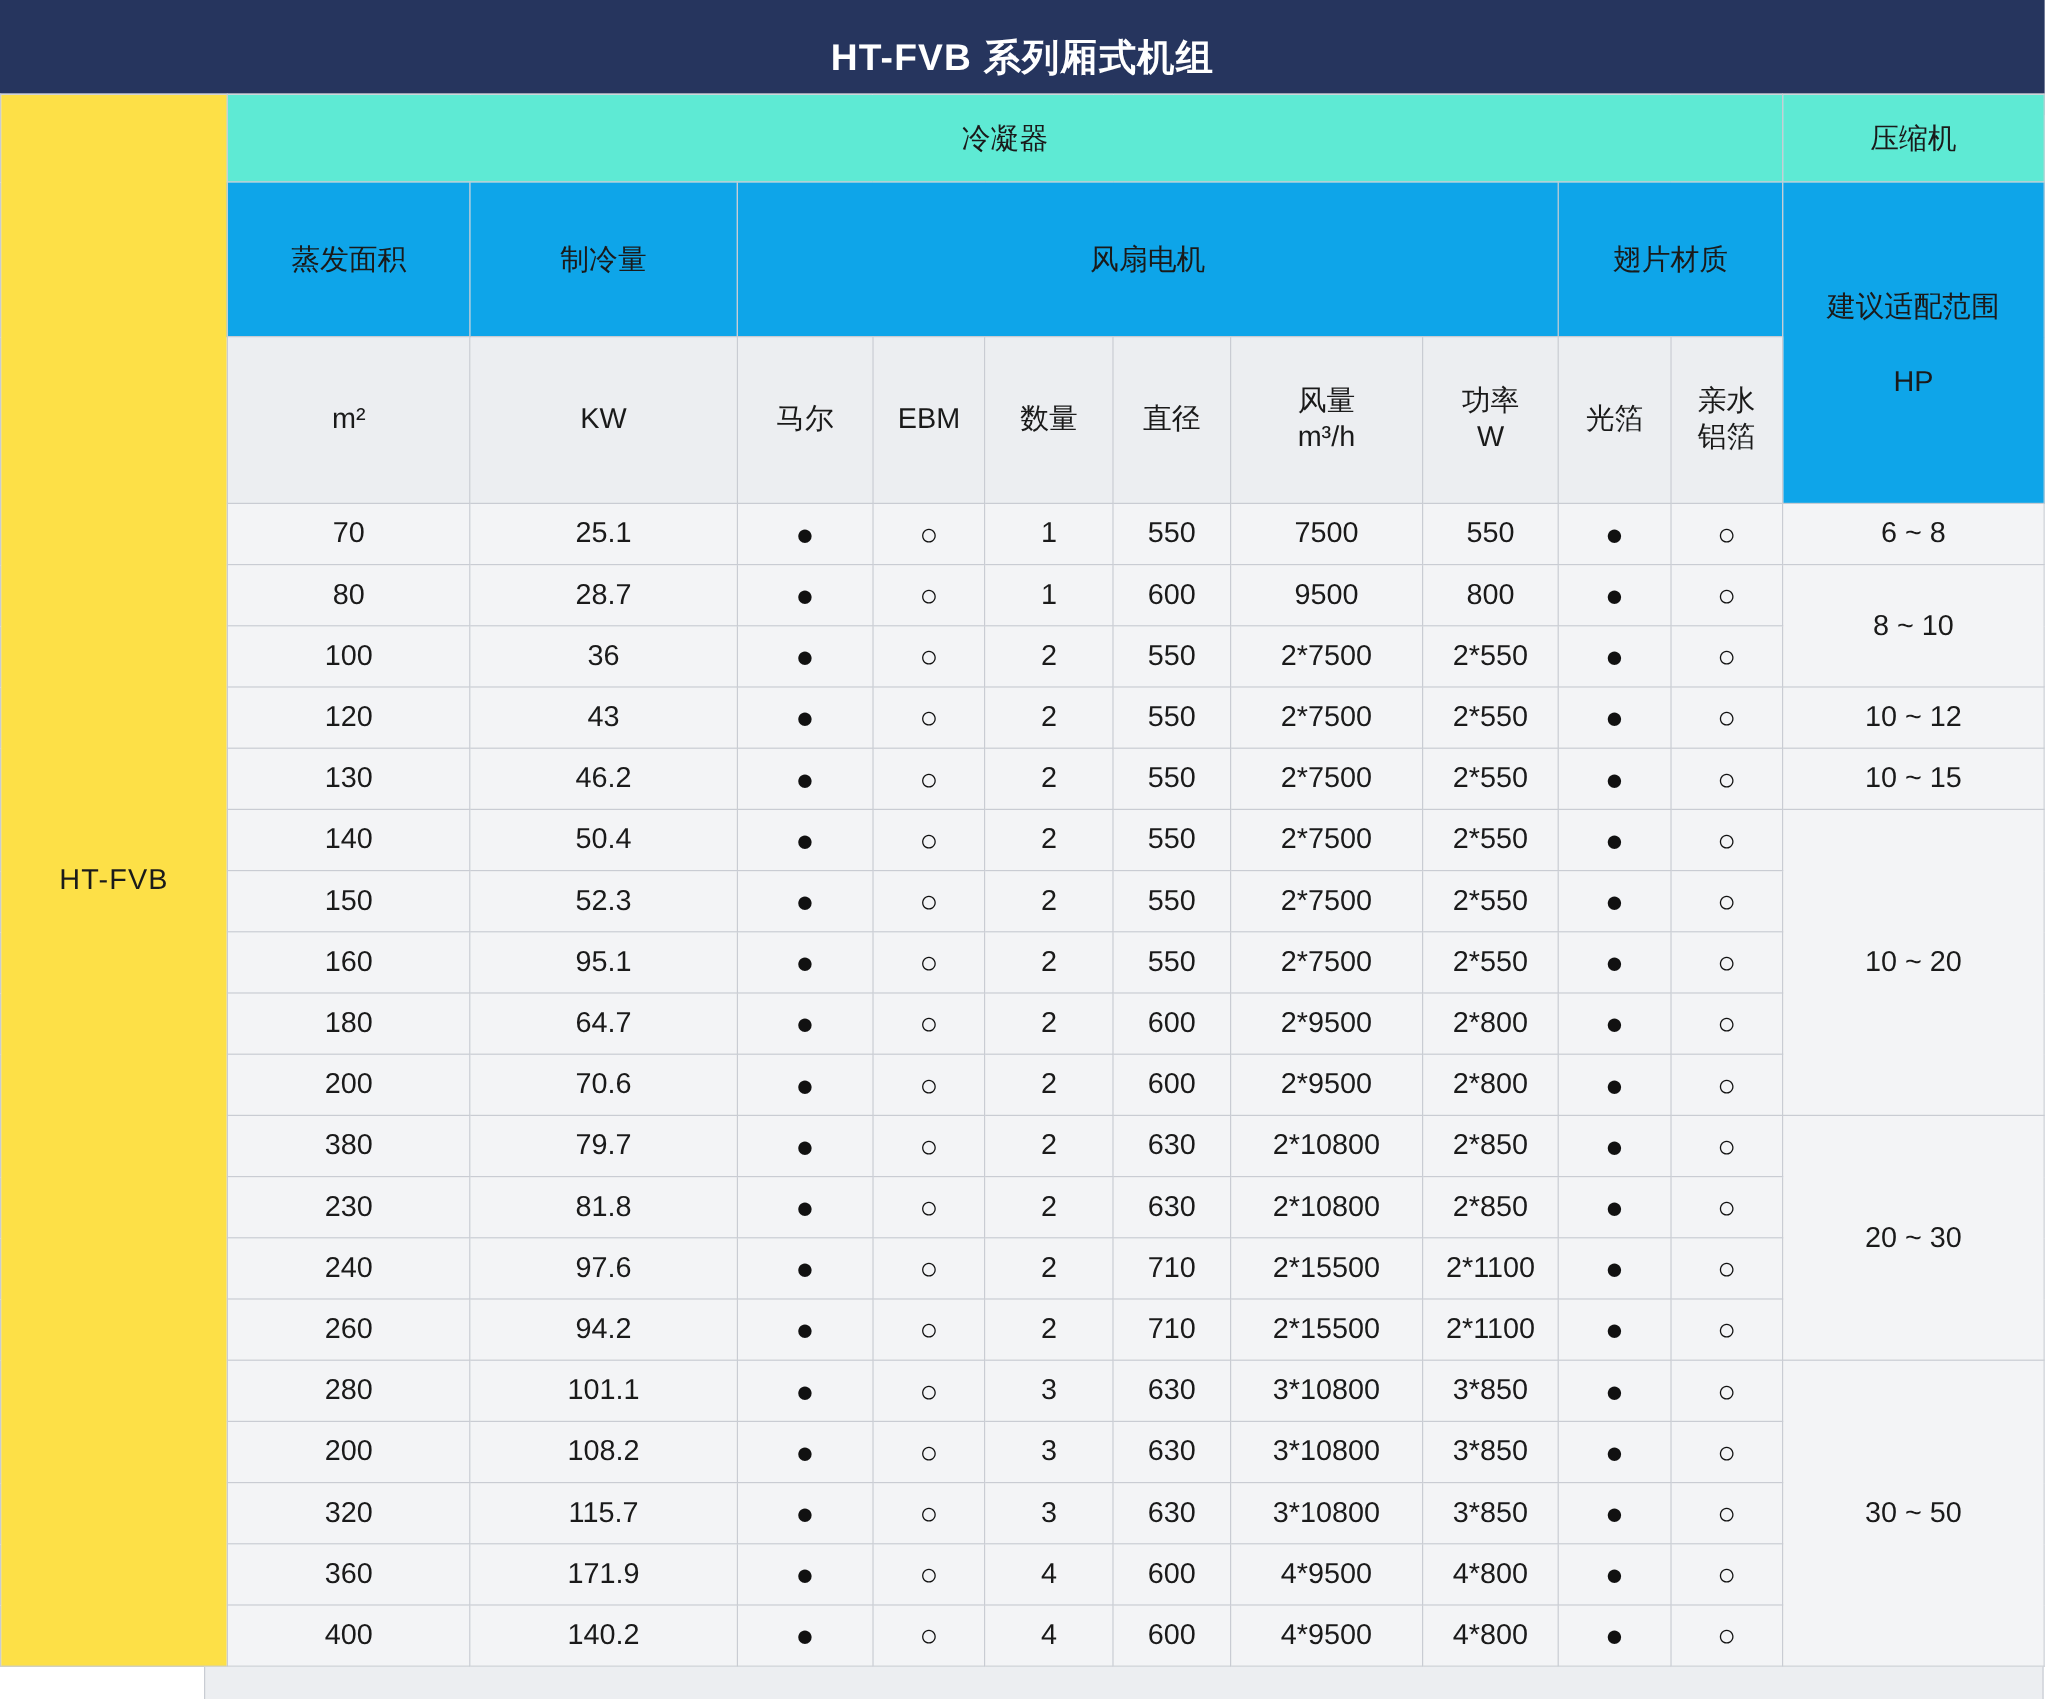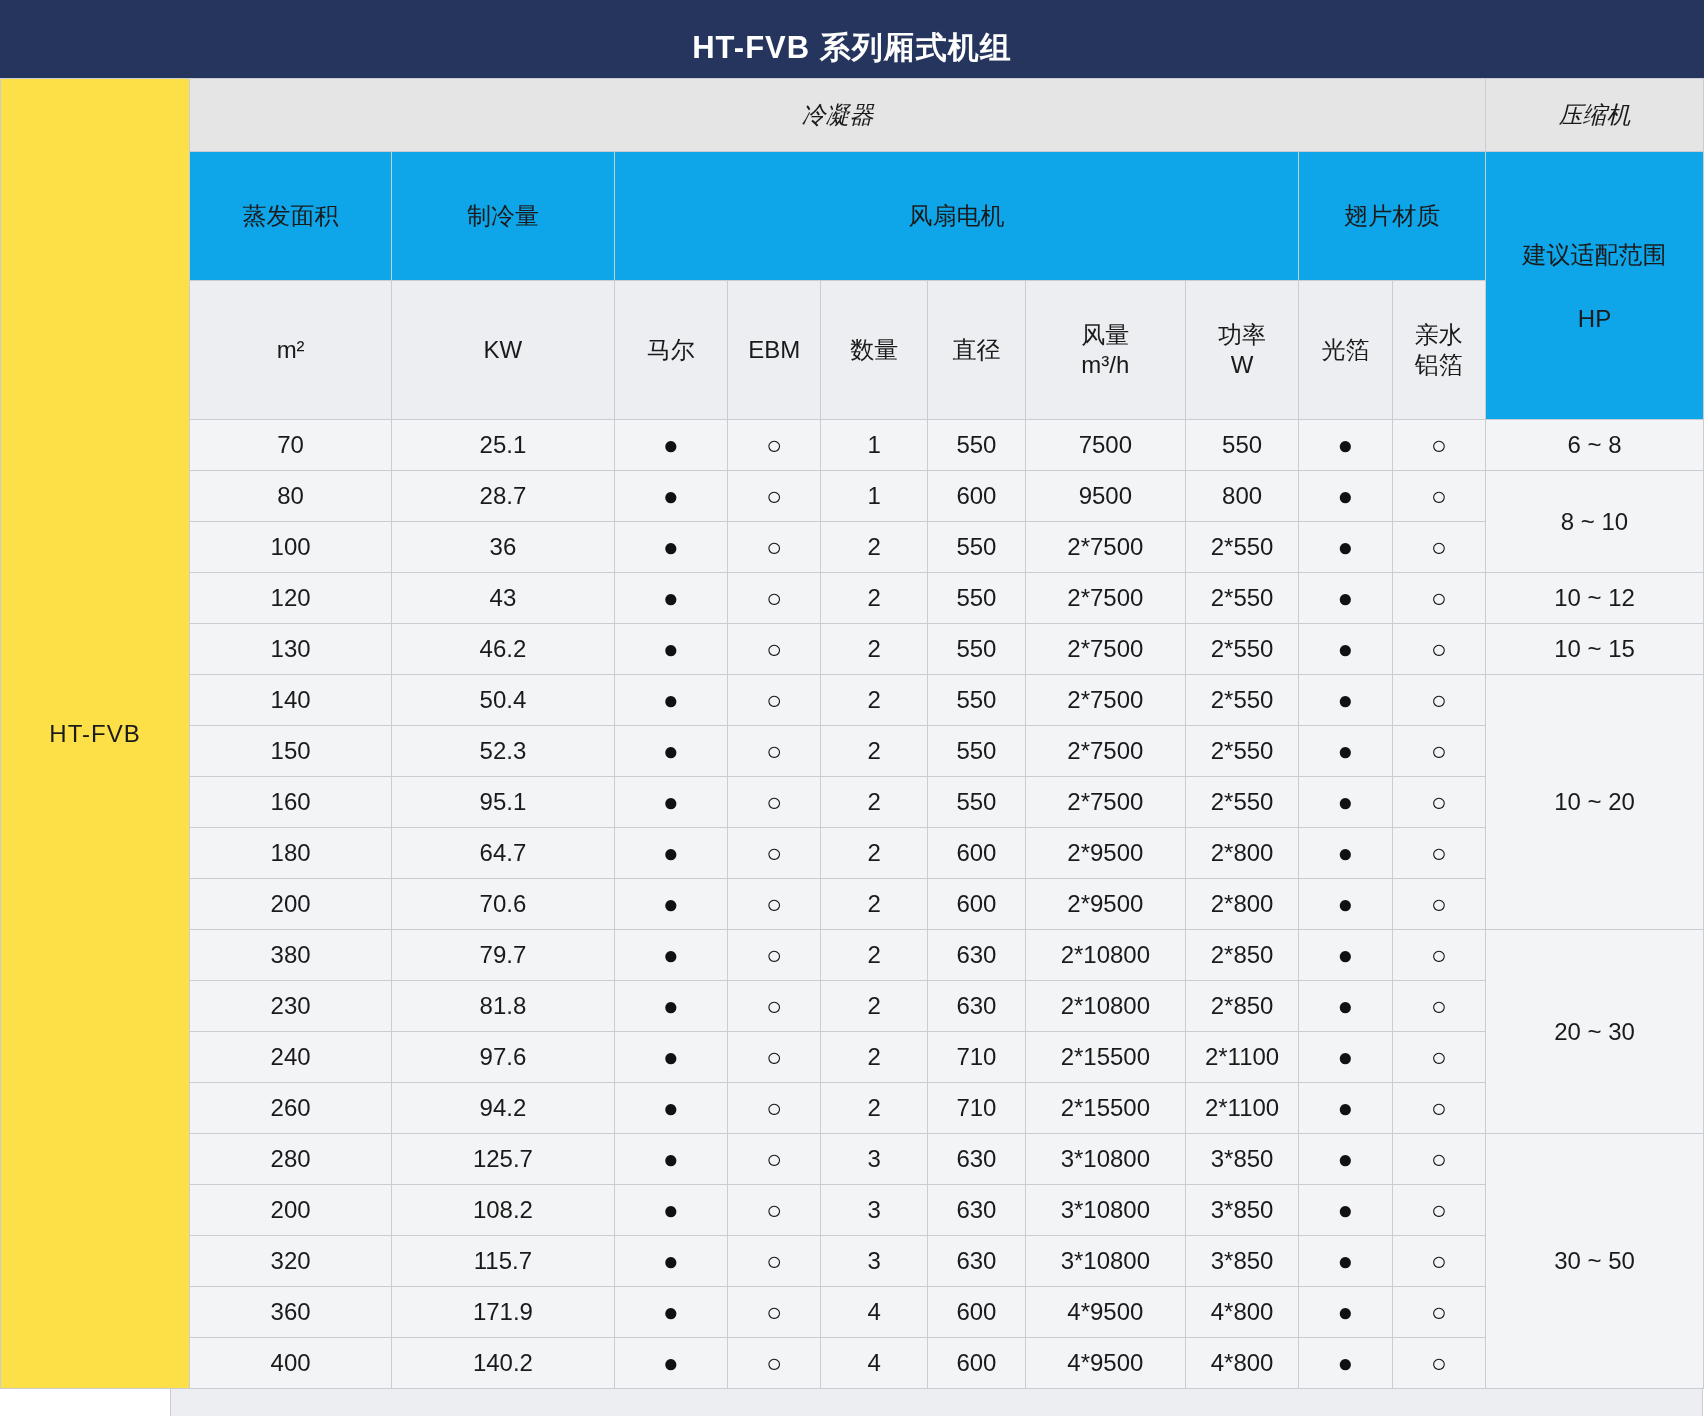--- a/index.html
+++ b/index.html
@@ -50,24 +50,23 @@
   table.spec td, table.spec th {
     border: 1px solid #c9ccd3;
     text-align: center;
     vertical-align: middle;
     font-weight: normal;
     font-size: 24px;
     color: #1a1a1a;
     padding: 0;
   }
   .hdr-group {
-    background: #e5e5e5;
+    background: #5eead4;
     font-size: 26px;
     height: 72px;
-    font-style: italic;
   }
   .hdr-sub {
     background: #0ea5e9;
     font-size: 26px;
     height: 128px;
   }
   .hdr-unit {
     background: #eceef1;
     font-size: 24px;
     height: 138px;
@@ -350,21 +349,21 @@
             <td><span class="dot-open"></span></td>
             <td>2</td>
             <td>710</td>
             <td>2*15500</td>
             <td>2*1100</td>
             <td><span class="dot-filled"></span></td>
             <td><span class="dot-open"></span></td>
           </tr>
           <tr class="body-row">
             <td>280</td>
-            <td>125.7</td>
+            <td>101.1</td>
             <td><span class="dot-filled"></span></td>
             <td><span class="dot-open"></span></td>
             <td>3</td>
             <td>630</td>
             <td>3*10800</td>
             <td>3*850</td>
             <td><span class="dot-filled"></span></td>
             <td><span class="dot-open"></span></td>
             <td class="hp-cell" rowspan="5">30 ~ 50</td>
           </tr>

